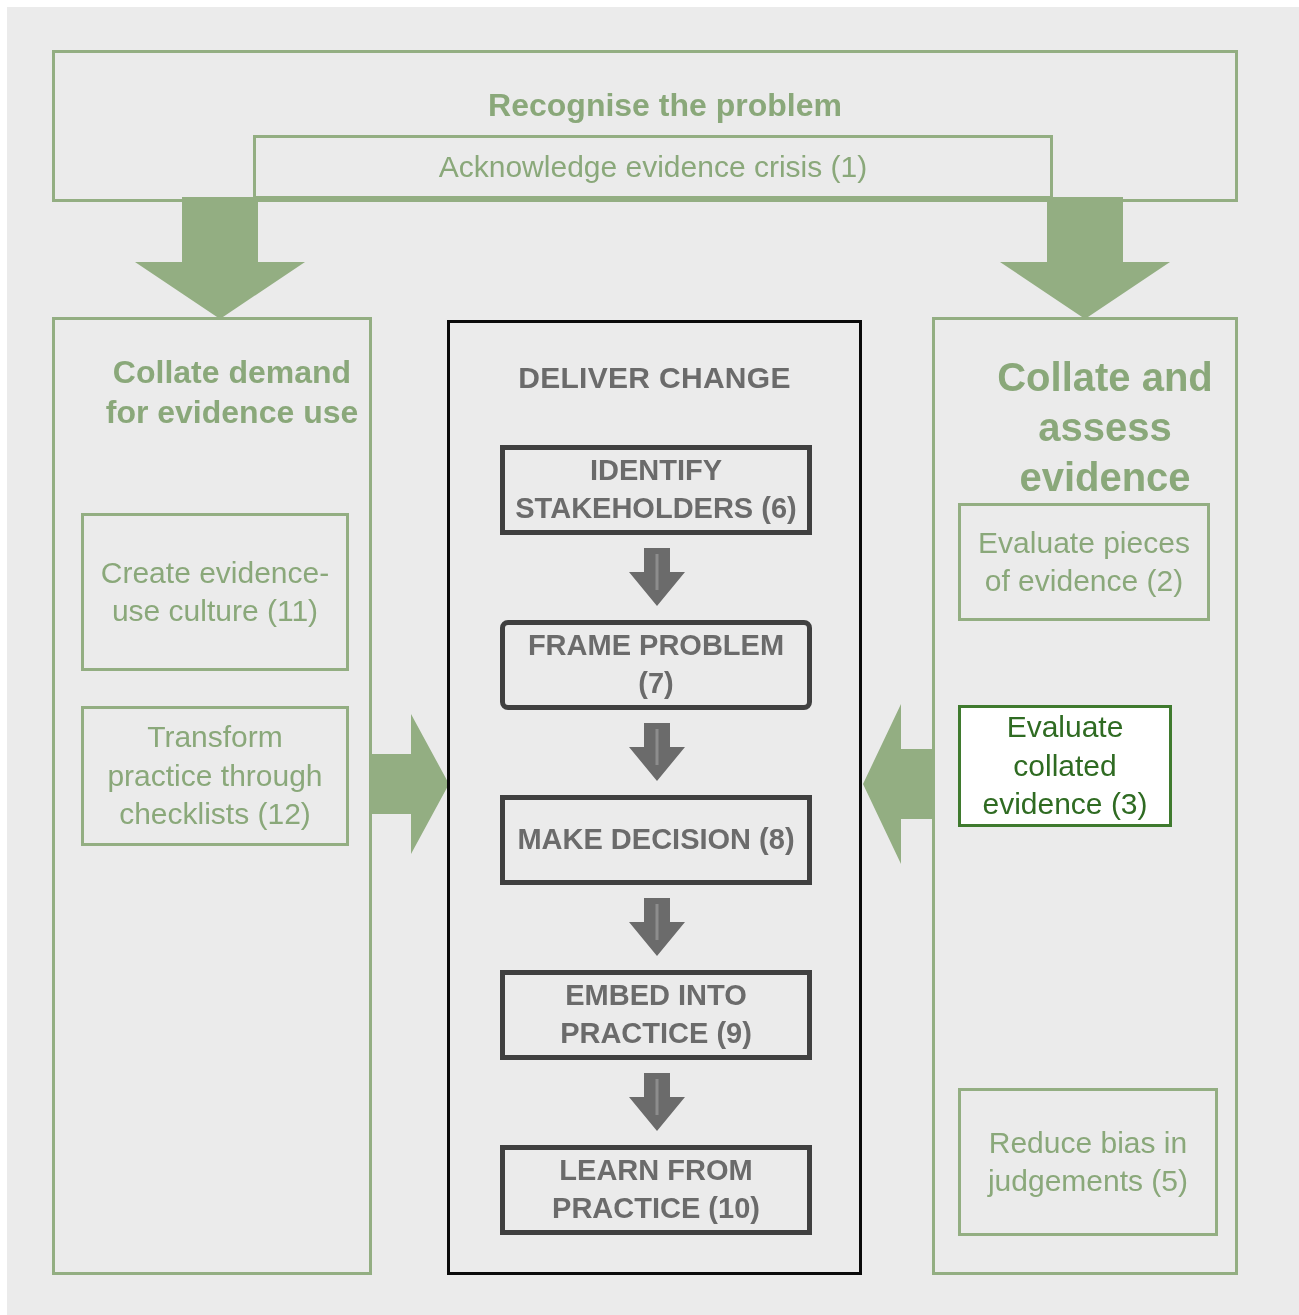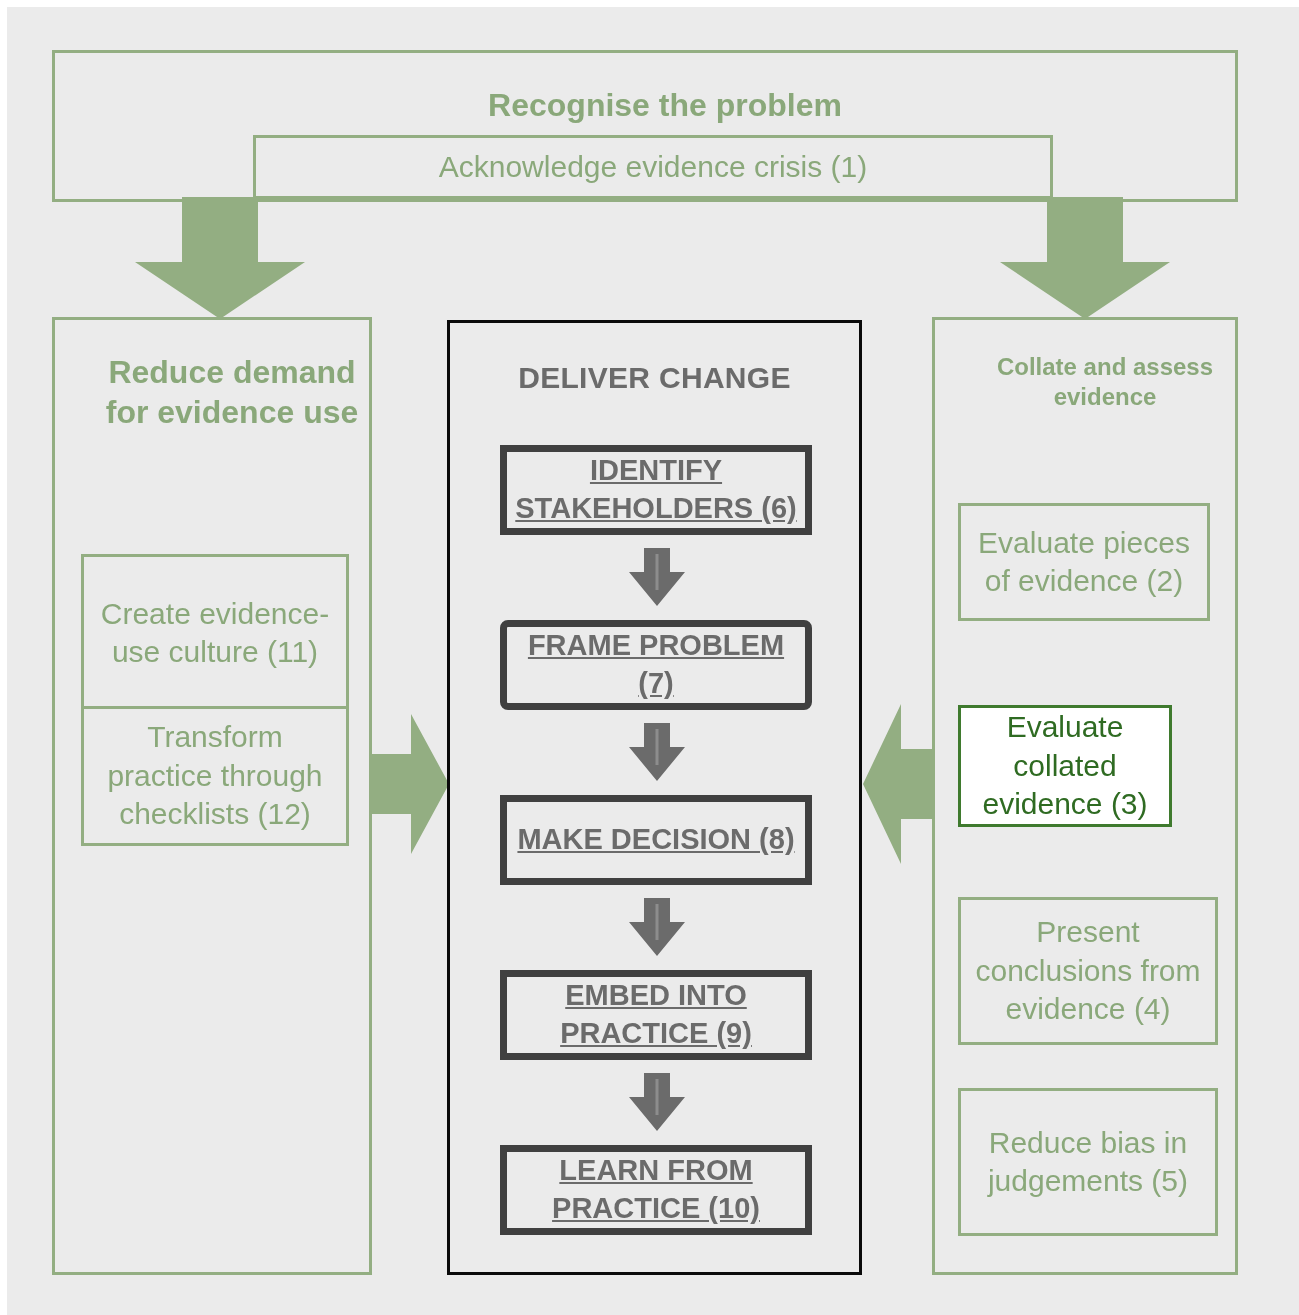--- a/index.html
+++ b/index.html
@@ -56,32 +56,31 @@
     background: #ffffff;
     color: #2f6b22;
   }
 
   
   .black-frame {
     border: 3px solid #0a0a0a;
     background: #ebebeb;
   }
   .gray-box {
-    border: 7px solid #404040;
+    border: 5px solid #404040;
     background: #ebebeb;
     display: flex;
     align-items: center;
     justify-content: center;
     text-align: center;
     color: #6b6b6b;
     font-weight: bold;
     font-size: 29px;
     line-height: 1.3;
     padding: 6px 6px;
-    text-decoration: underline;
   }
   .deliver-title {
     color: #6b6b6b;
     font-weight: bold;
     font-size: 30px;
     text-align: center;
     letter-spacing: .3px;
   }
 
   
@@ -101,25 +100,25 @@
     <svg class="arrow-svg" style="left:128px; top:190px;" width="170" height="122" viewBox="0 0 170 122">
       <polygon points="47,0 123,0 123,65 170,65 85,122 0,65 47,65" fill="#93ae82"></polygon>
     </svg>
 
     <svg class="arrow-svg" style="left:993px; top:190px;" width="170" height="122" viewBox="0 0 170 122">
       <polygon points="47,0 123,0 123,65 170,65 85,122 0,65 47,65" fill="#93ae82"></polygon>
     </svg>
 
     <div class="abs green-frame" style="left:45px; top:310px; width:320px; height:958px;">
       <div class="abs green-heading" style="left:0; top:32px; width:100%; font-size:32px;">
-        <div>Reduce demand</div>
+        <div>Collate demand</div>
         <div>for evidence use</div>
       </div>
 
-      <div class="abs green-subbox" style="left:26px; top:193px; width:268px; height:158px;margin-top:41px;">Create evidence-use culture (11)</div>
+      <div class="abs green-subbox" style="left:26px; top:193px; width:268px; height:158px;">Create evidence-use culture (11)</div>
 
       <div class="abs green-subbox" style="left:26px; top:386px; width:268px; height:140px;">Transform practice through checklists (12)</div>
     </div>
 
     <svg class="arrow-svg" style="left:364px; top:707px;" width="78" height="140" viewBox="0 0 78 140">
       <polygon points="0,40 40,40 40,0 78,70 40,140 40,100 0,100" fill="#93ae82"></polygon>
     </svg>
 
     <div class="abs black-frame" style="left:440px; top:313px; width:415px; height:955px;">
 
@@ -154,28 +153,27 @@
       </svg>
 
       <div class="abs gray-box" style="left:50px; top:822px; width:312px; height:90px;">LEARN FROM PRACTICE (10)</div>
     </div>
 
     <svg class="arrow-svg" style="left:856px; top:697px;" width="78" height="160" viewBox="0 0 78 160">
       <polygon points="78,45 38,45 38,0 0,80 38,160 38,115 78,115" fill="#93ae82"></polygon>
     </svg>
 
     <div class="abs green-frame" style="left:925px; top:310px; width:306px; height:958px;">
-      <div class="abs green-heading" style="left:0; top:32px; width:100%; font-size:24px;">
+      <div class="abs green-heading" style="left:0; top:32px; width:100%; font-size:40px;">
         <div>Collate and assess</div>
         <div>evidence</div>
       </div>
 
       <div class="abs green-subbox" style="left:23px; top:183px; width:252px; height:118px;">Evaluate pieces of evidence (2)</div>
 
       <div class="abs green-subbox highlight-box" style="left:23px; top:385px; width:214px; height:122px;">Evaluate collated evidence (3)</div>
 
-      <div class="abs green-subbox" style="left:23px; top:577px; width:260px; height:148px;">Present conclusions from evidence (4)</div>
 
       <div class="abs green-subbox" style="left:23px; top:768px; width:260px; height:148px;">Reduce bias in judgements (5)</div>
     </div>
 
   </div>
 </div>
 
 </body></html>

